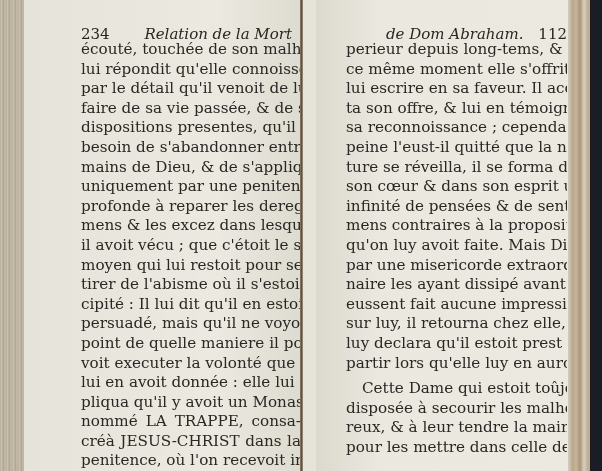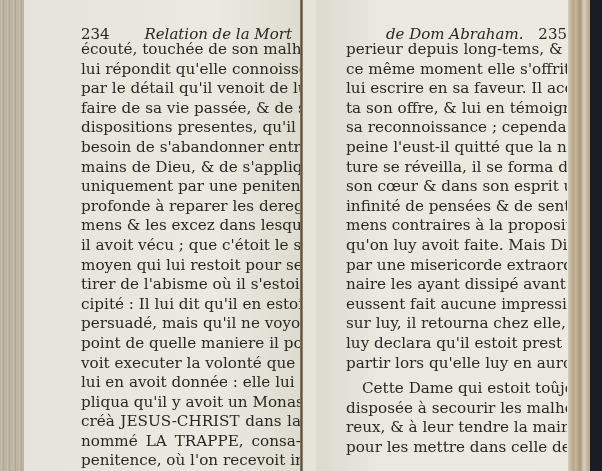--- a/index.html
+++ b/index.html
@@ -77,33 +77,33 @@
       <span class="line">mens &amp; les excez dans lesquels</span>
       <span class="line">il avoit vécu ; que c'étoit le seul</span>
       <span class="line">moyen qui lui restoit pour se re-</span>
       <span class="line">tirer de l'abisme où il s'estoit pre-</span>
       <span class="line">cipité : Il lui dit qu'il en estoit</span>
       <span class="line">persuadé, mais qu'il ne voyoit</span>
       <span class="line">point de quelle maniere il pou-</span>
       <span class="line">voit executer la volonté que Dieu</span>
       <span class="line">lui en avoit donnée : elle lui re-</span>
       <span class="line">pliqua qu'il y avoit un Monastere</span>
+      <span class="line">nommé LA TRAPPE, consa-</span>
       <span class="line">créà JESUS-CHRIST dans la</span>
-      <span class="line">nommé LA TRAPPE, consa-</span>
       <span class="line">penitence, où l'on recevoit in-</span>
 
     </div>
   </div>
 
   <div class="gutter"></div>
 
   <div class="page right">
     <div class="running-head" style="left:30px;width:221px;">
       <span class="title" style="margin-left:40px;">de Dom Abraham.</span>
-      <span class="num" style="position:absolute;right:0;">235</span>
+      <span class="num" style="position:absolute;right:0;">112</span>
     </div>
     <div class="text-block">
       <span class="line">perieur depuis long-tems, &amp; dans</span>
       <span class="line">ce même moment elle s'offrit de</span>
       <span class="line">lui escrire en sa faveur. Il accep-</span>
       <span class="line">ta son offre, &amp; lui en témoigna</span>
       <span class="line">sa reconnoissance ; cependant à</span>
       <span class="line">peine l'eust-il quitté que la na-</span>
       <span class="line">ture se réveilla, il se forma dans</span>
       <span class="line">son cœur &amp; dans son esprit une</span>

